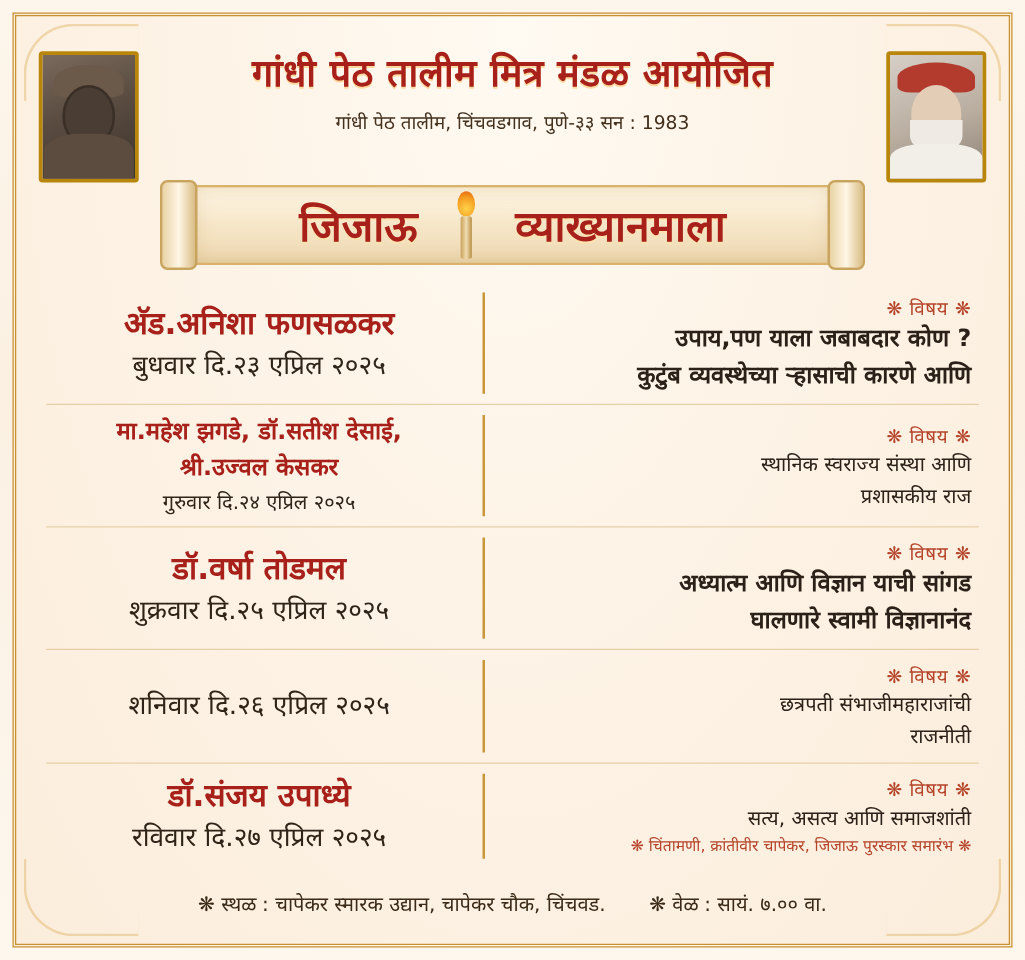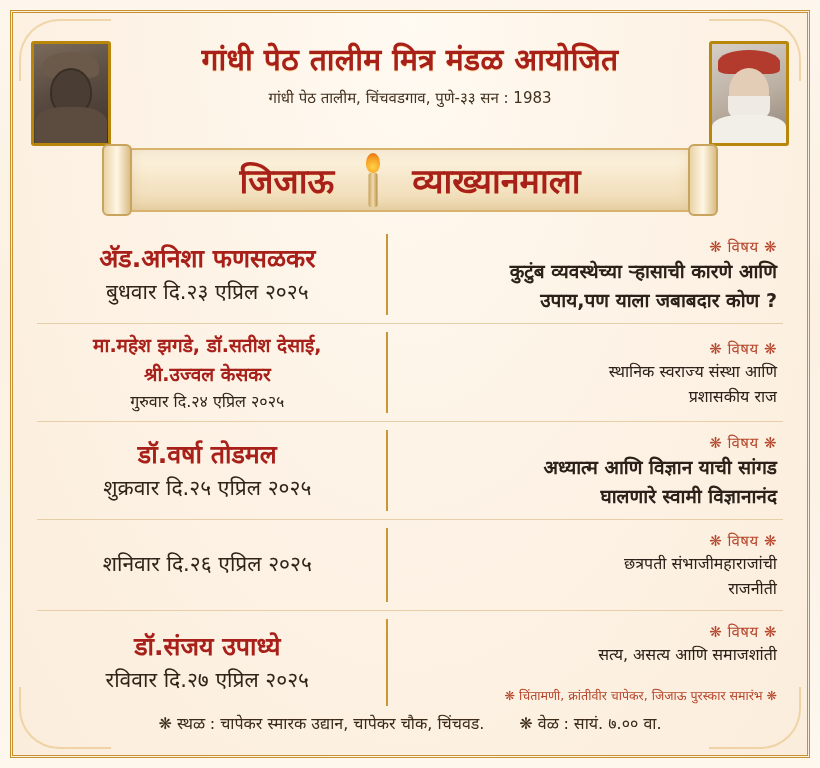--- a/index.html
+++ b/index.html
@@ -133,21 +133,21 @@
     font-size: 15px;
     color: #43301d;
     margin-top: 10px;
     line-height: 1.3;
   }
 
   
   .banner-wrap {
     position: relative;
     margin: 6px auto 0 auto;
-    width: 616px;
+    width: 564px;
     height: 72px;
   }
   .banner {
     position: absolute;
     left: 26px; right: 26px; top: 4px; bottom: 4px;
     background: linear-gradient(180deg,#fff8e8 0%, #f6e6c8 50%, #eed9b2 100%);
     border-top: 2px solid #d9b36b;
     border-bottom: 2px solid #d9b36b;
     display: flex;
     align-items: center;
@@ -253,21 +253,21 @@
     font-size: 19px;
     font-weight: bold;
     color: #2b2118;
     line-height: 1.35;
   }
   .topic.small { font-size: 16px; font-weight: normal;}
   .award-note {
     font-family: "DejaVu Sans", sans-serif;
     font-size: 12.5px;
     color: #b4442a;
-    margin-top: 19px;
+    margin-top: 0;
   }
 
   
   .footer {
     position: absolute;
     left: 0; right: 0; bottom: 21px;
     text-align: center;
   }
   .footer-line {
     display: inline-block;
@@ -323,22 +323,22 @@
 
     <div class="rows">
 
       <div class="row">
         <div class="row-left">
           <div class="speaker">अ‍ॅड.अनिशा फणसळकर</div>
           <div class="date">बुधवार दि.२३ एप्रिल २०२५</div>
         </div>
         <div class="row-right">
           <div class="vishay">❋ विषय ❋</div>
+          <div class="topic">उपाय,पण याला जबाबदार कोण ?</div>
           <div class="topic">कुटुंब व्यवस्थेच्या ऱ्हासाची कारणे आणि</div>
-          <div class="topic">उपाय,पण याला जबाबदार कोण ?</div>
         </div>
       </div>
 
       <div class="row">
         <div class="row-left">
           <div class="speaker small">मा.महेश झगडे, डॉ.सतीश देसाई,</div>
           <div class="speaker small">श्री.उज्वल केसकर</div>
           <div class="date small">गुरुवार दि.२४ एप्रिल २०२५</div>
         </div>
         <div class="row-right">

